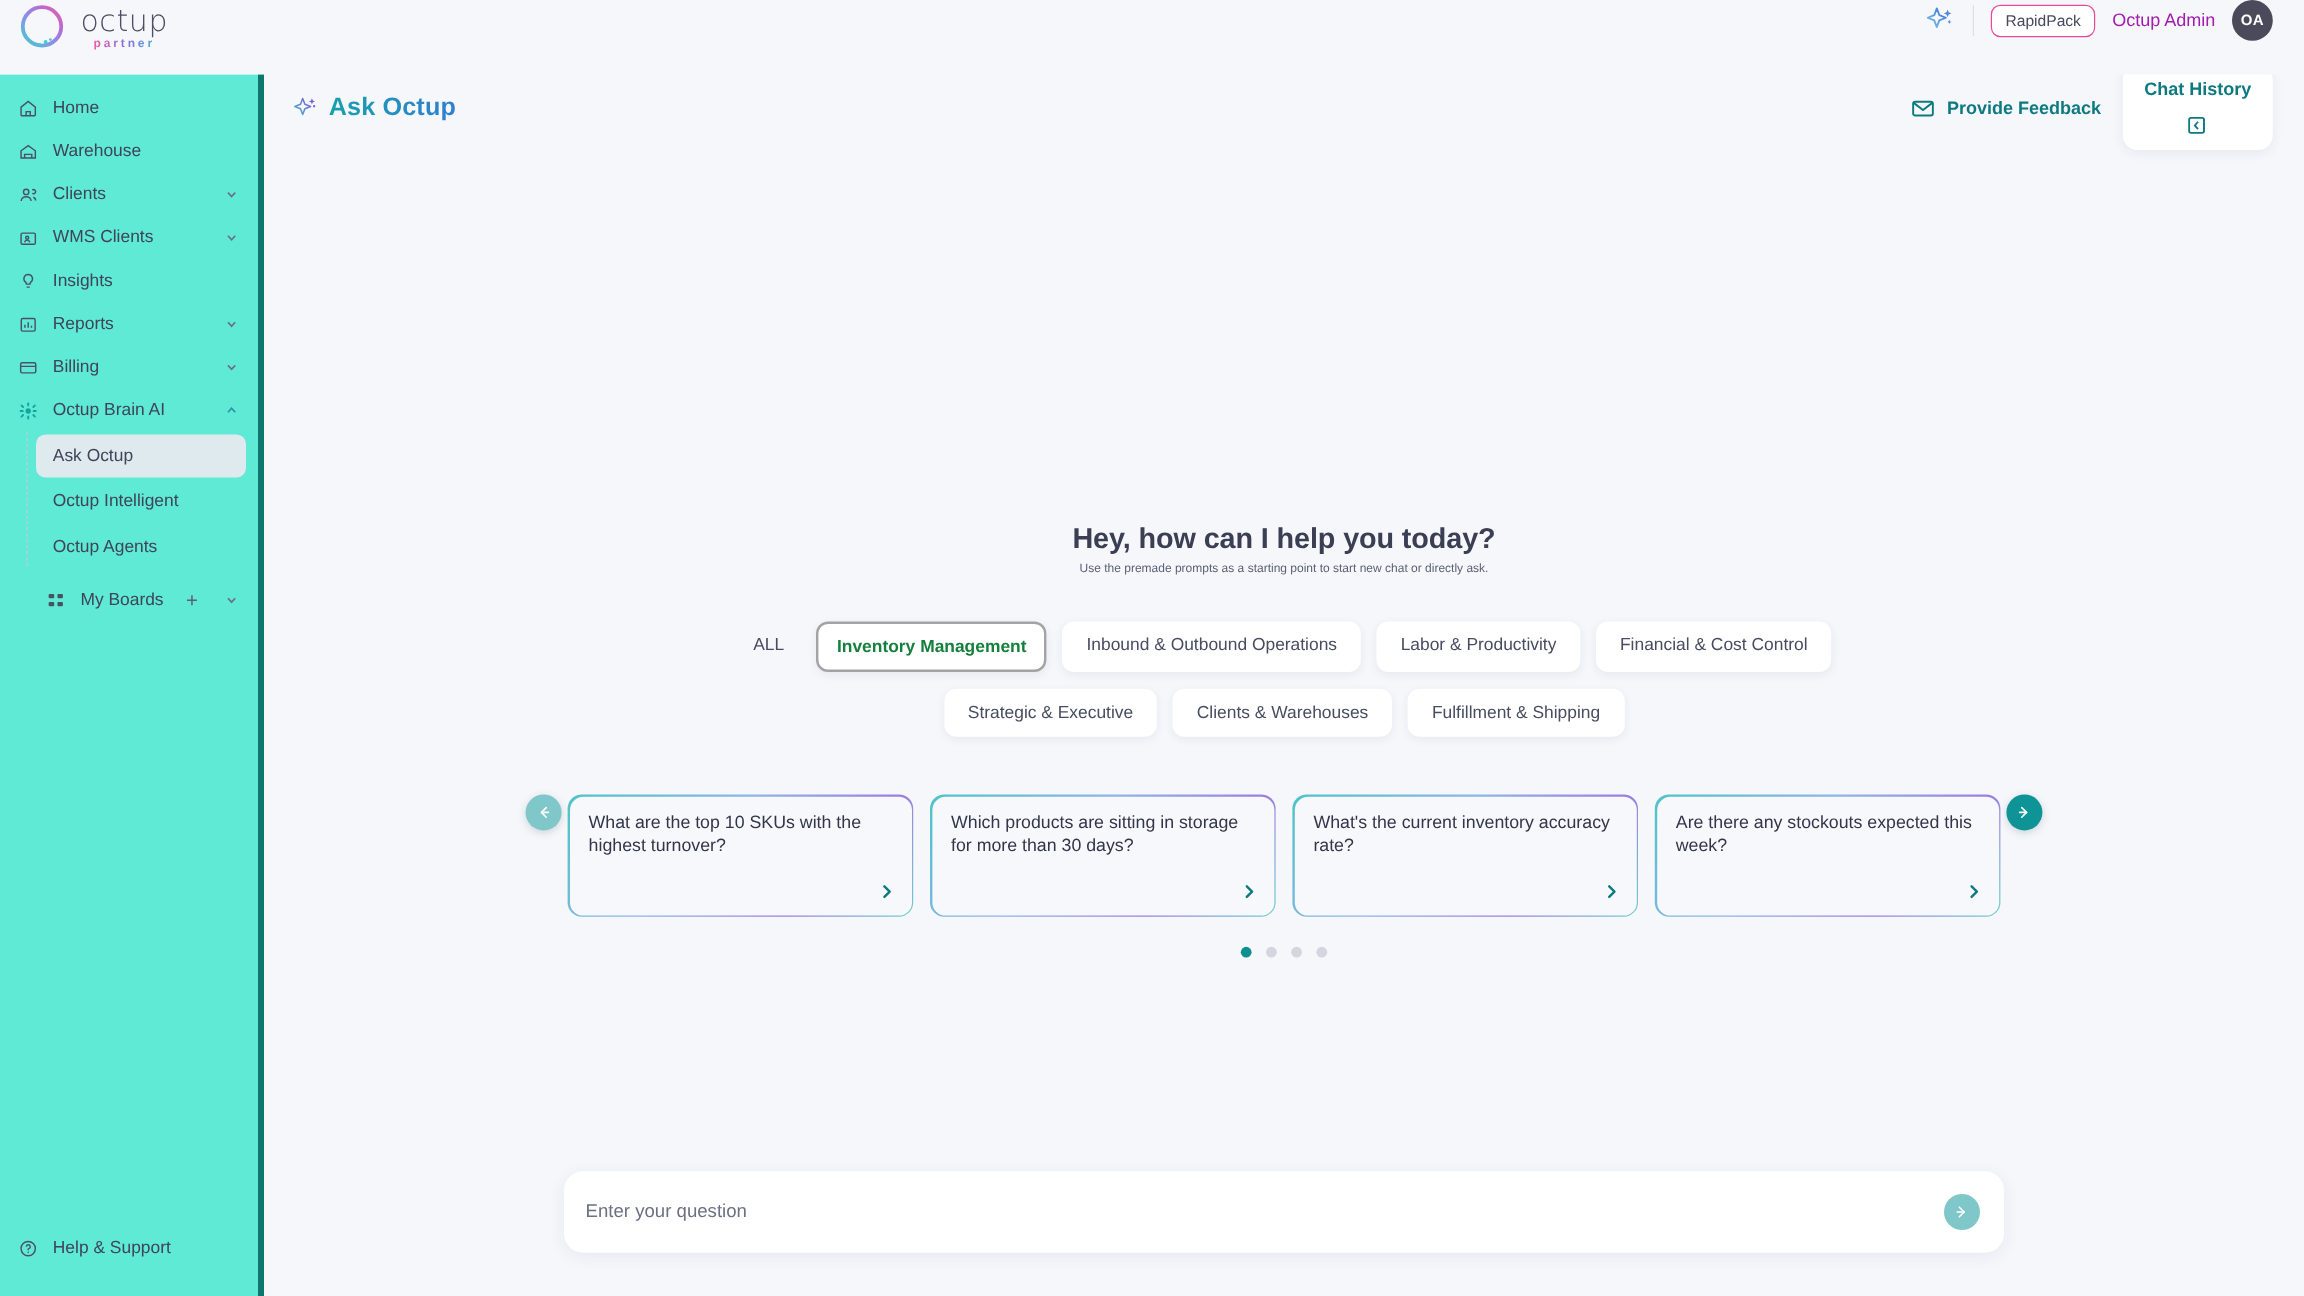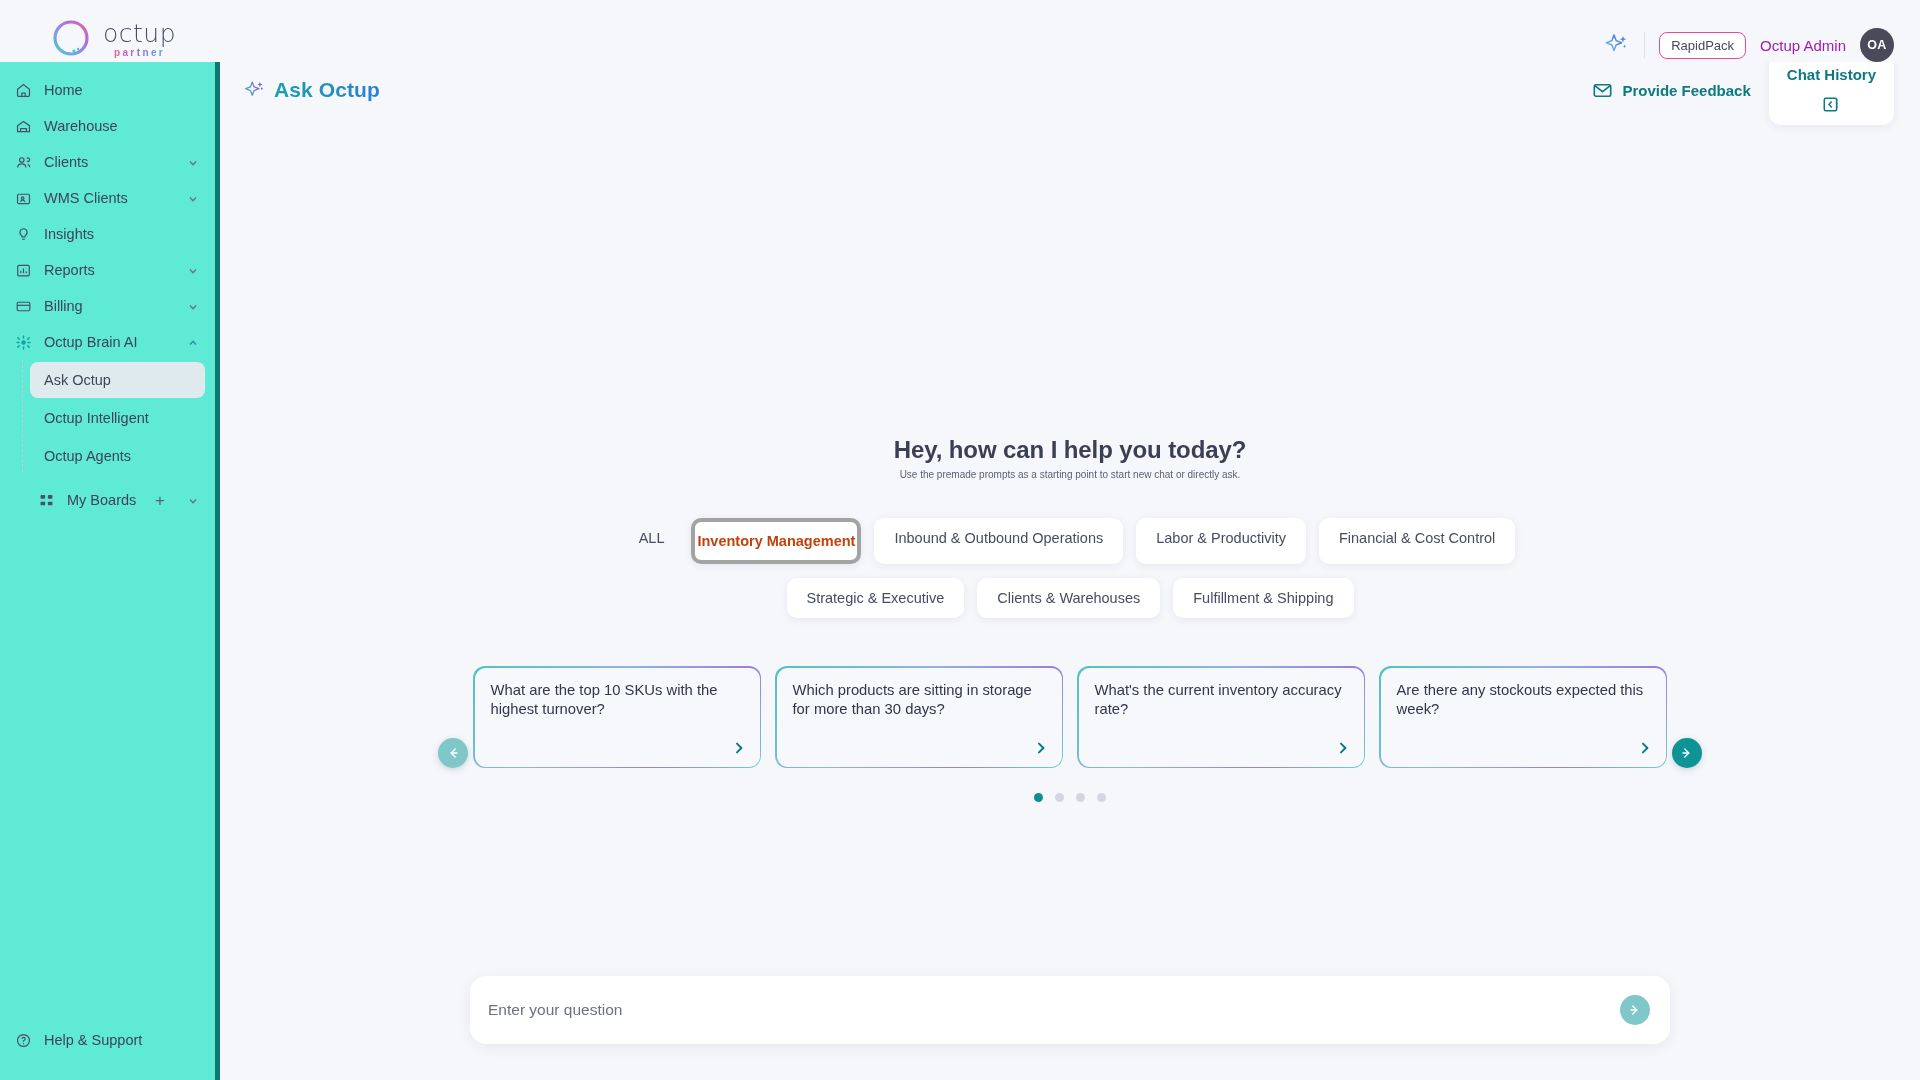--- a/index.html
+++ b/index.html
@@ -8,23 +8,23 @@
     font-family: "Liberation Sans", sans-serif;
     background: #f6f7fb;
     overflow: hidden;
   }
   body { display: flex; flex-direction: column; }
 
   
   .topbar {
     height: 62px; min-height: 62px;
     background: #f6f7fb;
-    display: flex; align-items: flex-end;
+    display: flex; align-items: flex-start;
     padding: 0 26px 0 12px;
-    position: relative; z-index: 5; margin-left: 36px;
+    position: relative; z-index: 5;
   }
   .logo-wrap { display: flex; align-items: center; gap: 9px; width: 208px; }
   .logo-ring { width: 46px; height: 46px; position: relative; }
   .logo-text { display: flex; flex-direction: column; align-items: center; line-height: 1; }
   .logo-octup {
     font-size: 25px; letter-spacing: .5px; color: #4b4f63;
     font-family: "DejaVu Sans", sans-serif; font-weight: 300;
   }
   .logo-partner {
     font-size: 10px; letter-spacing: 2.4px; margin-top: 2px;
@@ -120,26 +120,26 @@
 
   .chips { margin-top: 38px; width: 1000px; }
   .chip-row { display: flex; justify-content: center; gap: 13px; margin-bottom: 14px; }
   .chip {
     background: #fff; border-radius: 10px; padding: 12px 20px;
     font-size: 14.5px; color: #474c60; cursor: pointer; white-space: nowrap;
     box-shadow: 0 2px 8px rgba(35,45,80,.07);
   }
   .chip.plain { background: transparent; box-shadow: none; padding: 12px 14px; color: #474c60; }
   .chip.active {
-    color: #c2410c; font-weight: 700; border: 4px solid #a3a3a3; background: #fff;
-    padding: 11px 2px;
-  }
-
-  
-  .carousel { margin-top: 34px; display: flex; align-items: flex-end; gap: 5px; }
+    color: #15803d; font-weight: 700; border: 2px solid #a3a3a3; background: #fff;
+    padding: 11px 15px;
+  }
+
+  
+  .carousel { margin-top: 34px; display: flex; align-items: flex-start; gap: 5px; }
   .arrow-btn {
     width: 30px; height: 30px; border-radius: 50%;
     display: flex; align-items: center; justify-content: center;
     color: #fff; flex-shrink: 0; cursor: pointer;
     box-shadow: 0 2px 7px rgba(20,60,70,.18);
   }
   .arrow-btn.disabled { background: #7fc7c9; }
   .arrow-btn.enabled { background: #0e9396; }
 
   .cards { display: flex; gap: 14px; }

